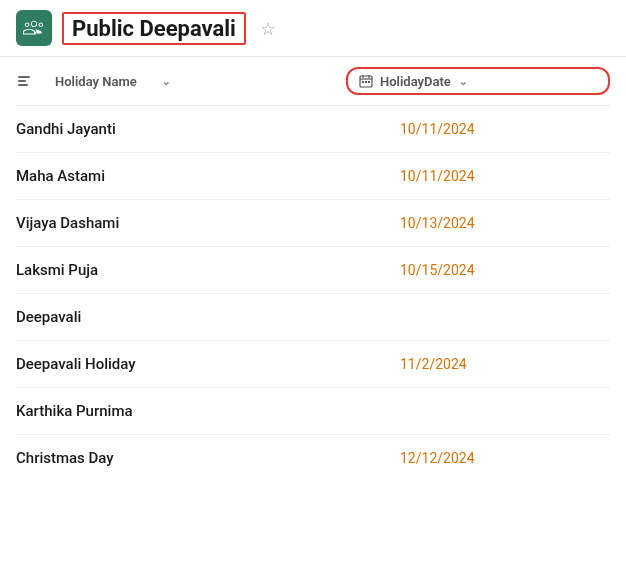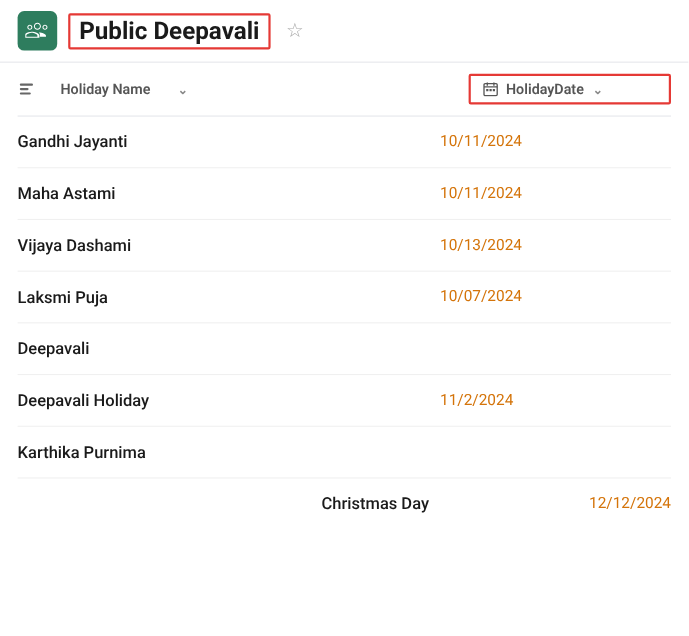--- a/index.html
+++ b/index.html
@@ -68,27 +68,27 @@
     }
 
     .col-name {
       flex: 1;
       display: flex;
       align-items: center;
       gap: 23px;
     }
 
     .col-date {
-      width: 184px;
+      width: 264px;
       display: flex;
       align-items: center;
       gap: 6px;
       border: 2px solid #e53935;
       padding: 4px 10px;
-      border-radius: 2px;
+      border-radius: 12px;
     }
 
     .col-icon {
       display: inline-flex;
       align-items: center;
       justify-content: center;
       width: 16px;
       height: 16px;
       color: #666;
       font-size: 12px;
@@ -102,21 +102,20 @@
 
     .table-row {
       display: flex;
       align-items: center;
       padding: 14px 0;
       border-bottom: 1px solid #f0f0f0;
     }
 
     .table-row:last-child {
       border-bottom: none;
-      text-align: right;
     }
 
     .cell-name {
       flex: 1;
       font-size: 15px;
       color: #1a1a1a;
       font-weight: 500;
     }
 
     .cell-date {
@@ -177,21 +176,21 @@
       <div class="table-row">
         <div class="cell-name">Maha Astami</div>
         <div class="cell-date">10/11/2024</div>
       </div>
       <div class="table-row">
         <div class="cell-name">Vijaya Dashami</div>
         <div class="cell-date">10/13/2024</div>
       </div>
       <div class="table-row">
         <div class="cell-name">Laksmi Puja</div>
-        <div class="cell-date">10/07/2024</div>
+        <div class="cell-date">10/15/2024</div>
       </div>
       <div class="table-row">
         <div class="cell-name">Deepavali</div>
       </div>
       <div class="table-row">
         <div class="cell-name">Deepavali Holiday</div>
         <div class="cell-date">11/2/2024</div>
       </div>
       <div class="table-row">
         <div class="cell-name">Karthika Purnima</div>

